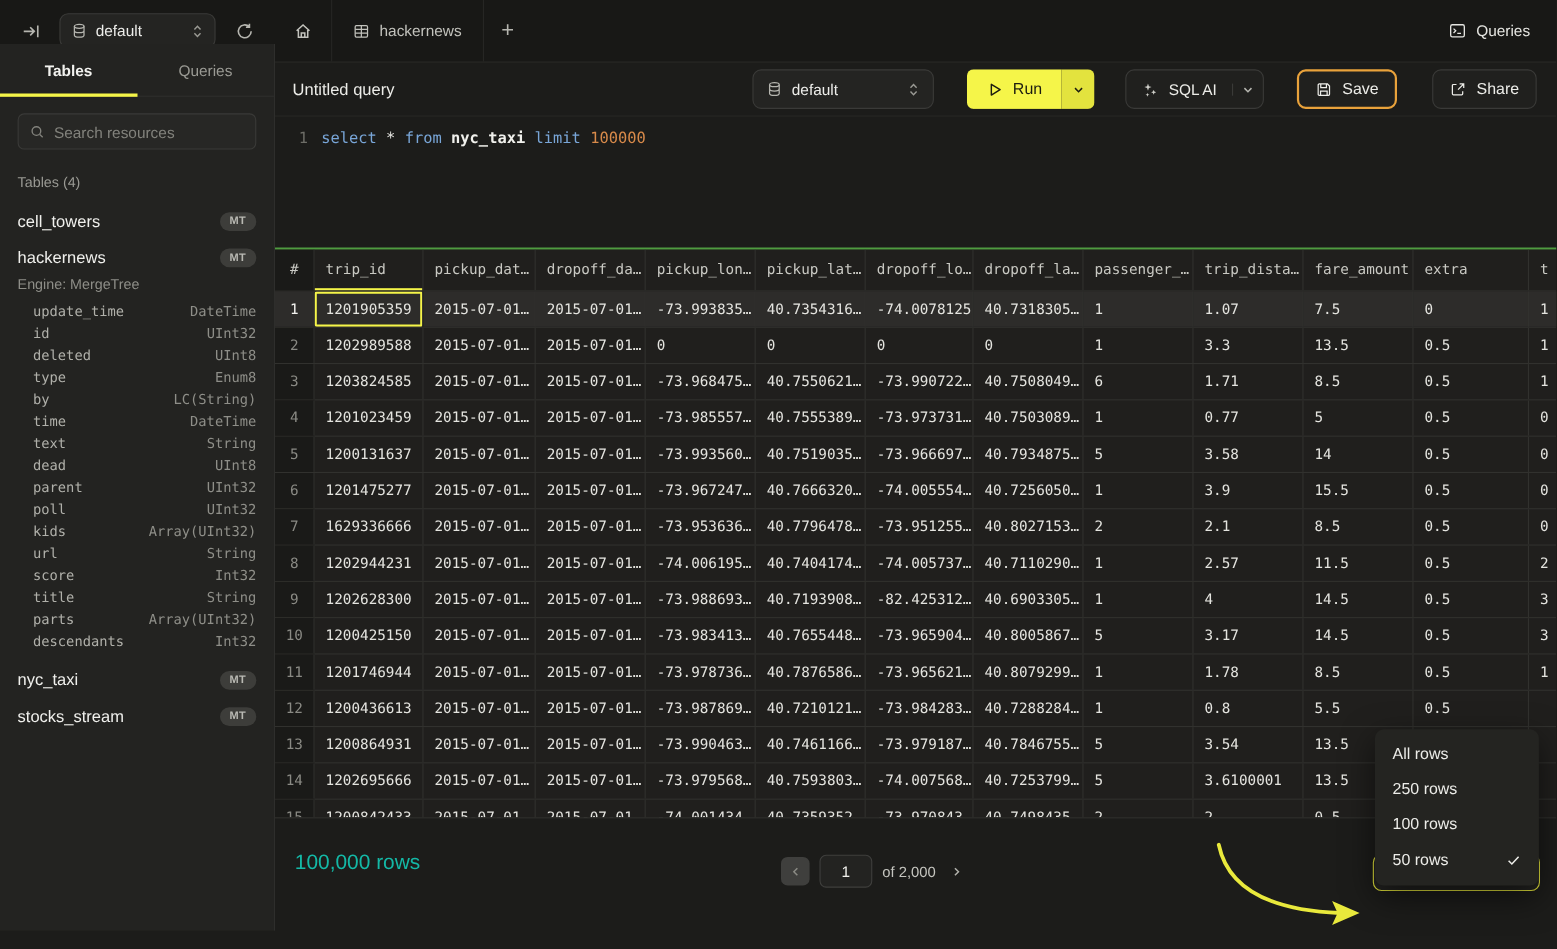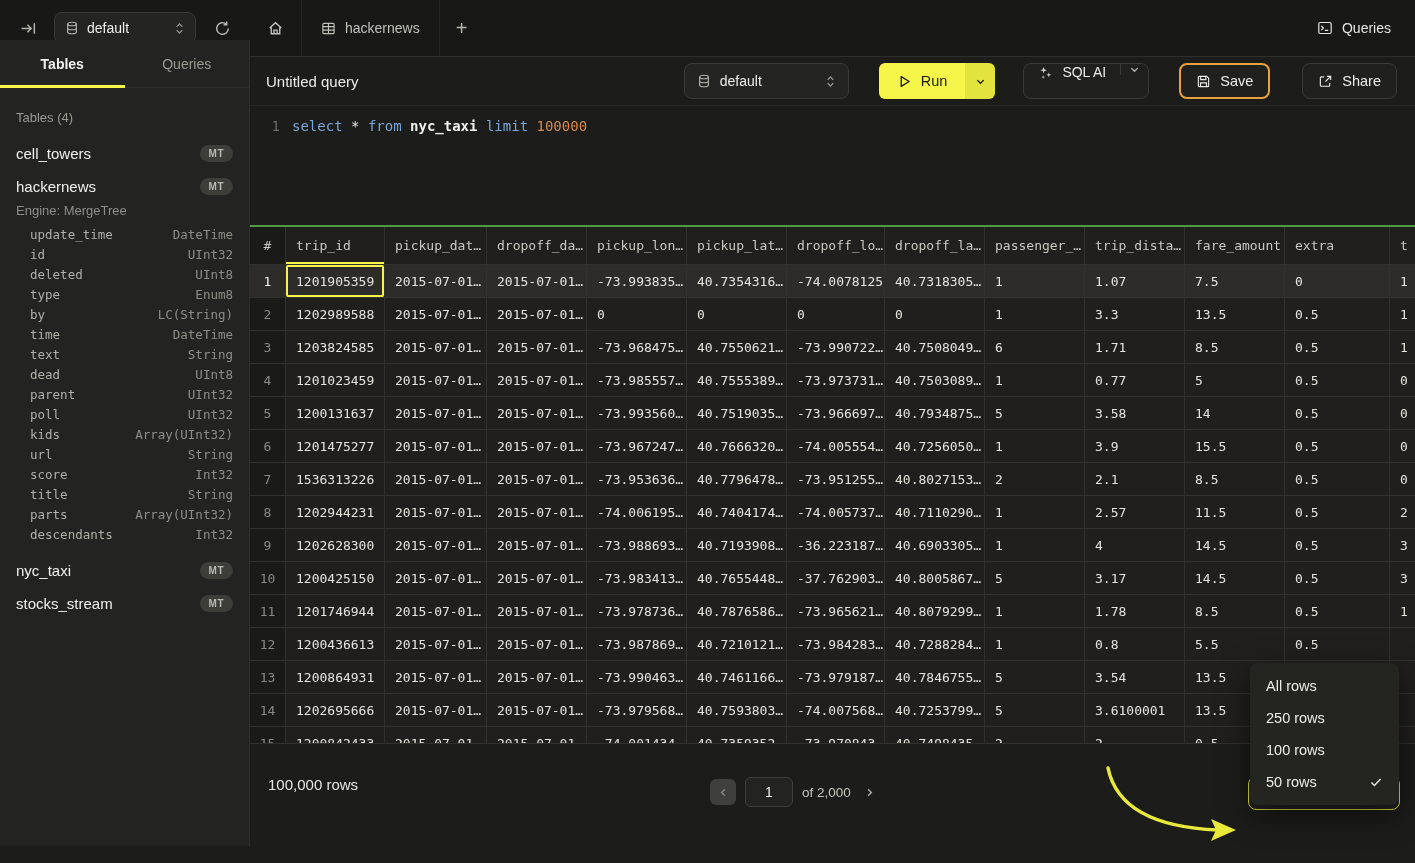--- a/index.html
+++ b/index.html
@@ -69,21 +69,21 @@
   .query-title{font-size:15px;color:#eceme8;color:#ecece8;flex:1}
   .tb-select{display:flex;align-items:center;gap:9px;background:#242422;border:1px solid var(--input-border);
              border-radius:8px;height:36px;width:165px;padding:0 12px;cursor:pointer}
   .tb-select .lbl{flex:1}
   .run-btn{display:flex;align-items:stretch;height:36px;border-radius:6px;overflow:hidden;
            margin-left:10px;cursor:pointer}
   .run-main{display:flex;align-items:center;gap:9px;background:var(--yellow);color:#1c1c10;
             padding:0 18px;font-size:14.5px}
   .run-caret{display:flex;align-items:center;justify-content:center;background:var(--yellow2);
              width:30px;color:#1c1c10}
-  .ai-btn{display:flex;align-items:flex-start;height:36px;background:#20201e;border:1px solid var(--input-border);
+  .ai-btn{display:flex;align-items:center;height:36px;background:#20201e;border:1px solid var(--input-border);
           border-radius:8px;overflow:hidden;margin-left:8px;cursor:pointer}
   .ai-main{display:flex;align-items:center;gap:9px;padding:0 14px;color:#ecece8}
   .ai-caret{display:flex;align-items:center;justify-content:center;width:28px;color:#b5b5af;
             border-left:1px solid var(--input-border)}
   .save-btn{display:flex;align-items:center;gap:9px;height:36px;background:#20201e;
             border:2px solid var(--amber);border-radius:8px;padding:0 15px;color:#ecece8;
             margin-left:10px;font-size:14.5px;cursor:pointer}
   .share-btn{display:flex;align-items:center;gap:9px;height:36px;background:#20201e;
              border:1px solid var(--input-border);border-radius:8px;padding:0 15px;color:#ecece8;
              margin-left:12px;font-size:14.5px;cursor:pointer}
@@ -123,21 +123,21 @@
   .t-cell.gut{justify-content:center;padding:0;background:var(--bg-gutter);color:#8a8a84}
   .t-row.hl .t-cell{background:var(--bg-row-hl)}
   .t-row.hl .t-cell.gut{color:#f2f2ee}
   .t-cell.selected{box-shadow:inset 0 0 0 2px var(--yellow);border-radius:2px}
   .t-cell.col-underline::after{content:"";position:absolute;left:0;right:0;bottom:0;height:2px;
                                background:var(--yellow)}
 
   
   .grid-footer{height:82px;border-top:1px solid var(--border-cell);display:flex;align-items:center;
                padding:0 16px;position:relative}
-  .total-rows{font-size:15px;color:#e5e5e5;margin-left:2px}
+  .total-rows{font-size:19px;color:#14b8a6;margin-left:2px}
   .pager{position:absolute;left:460px;top:33px;display:flex;align-items:center;gap:9px}
   .pg-prev{width:26px;height:26px;background:#3f3f3d;border-radius:6px;display:flex;align-items:center;
            justify-content:center;color:#8a8a84;cursor:pointer}
   .pg-input{width:48px;height:30px;background:#232321;border:1px solid #3f3f3d;border-radius:6px;
             color:#f0f0ec;text-align:center;font-size:14px;font-family:inherit}
   .pg-of{font-size:13.5px;color:#c5c5bf}
   .pg-next{color:#b0b0aa;font-size:15px;padding:0 4px;cursor:pointer}
   .rows-select{position:absolute;right:15px;top:32px;width:152px;height:34px;background:#232321;
                border:1px solid #e5e53c;border-radius:8px;display:flex;align-items:center;
                padding:0 12px;gap:8px;cursor:pointer}
@@ -200,20 +200,27 @@
       </svg>
     <span>Queries</span>
   </div>
 </header>
 
 <aside class="sidebar">
   <div class="side-tabs">
     <div class="side-tab active">Tables</div>
     <div class="side-tab">Queries</div>
     <div class="side-underline"></div>
+  </div>
+  <div class="search-box">
+    <svg class="ic" width="14" height="14" viewBox="0 0 16 16" fill="none" stroke="currentColor" stroke-width="1.4">
+        <circle cx="7" cy="7" r="4.5"></circle>
+        <path d="m10.5 10.5 3 3"></path>
+      </svg>
+    <input placeholder="Search resources" style="">
   </div>
   <div class="side-section">Tables (4)</div>
 
   <div class="side-item" style="margin-top:12px">
     <span class="nm">cell_towers</span>
     <span class="mt-badge">MT</span>
   </div>
   <div class="side-item">
     <span class="nm">hackernews</span>
     <span class="mt-badge">MT</span>
@@ -459,21 +466,21 @@
         <div class="t-cell" style="width: 98px;">-74.005554…</div>
         <div class="t-cell" style="width: 100px;">40.7256050…</div>
         <div class="t-cell" style="width: 100px;">1</div>
         <div class="t-cell" style="width: 100px;">3.9</div>
         <div class="t-cell" style="width: 100px;">15.5</div>
         <div class="t-cell" style="width: 105px;">0.5</div>
         <div class="t-cell" style="width: 26px;">0</div>
       </div>
       <div class="t-row">
         <div class="t-cell gut" style="width: 36px;">7</div>
-        <div class="t-cell" style="width: 99px;">1536313226</div>
+        <div class="t-cell" style="width: 99px;">1629336666</div>
         <div class="t-cell" style="width: 102px;">2015-07-01…</div>
         <div class="t-cell" style="width: 100px;">2015-07-01…</div>
         <div class="t-cell" style="width: 100px;">-73.953636…</div>
         <div class="t-cell" style="width: 100px;">40.7796478…</div>
         <div class="t-cell" style="width: 98px;">-73.951255…</div>
         <div class="t-cell" style="width: 100px;">40.8027153…</div>
         <div class="t-cell" style="width: 100px;">2</div>
         <div class="t-cell" style="width: 100px;">2.1</div>
         <div class="t-cell" style="width: 100px;">8.5</div>
         <div class="t-cell" style="width: 105px;">0.5</div>
@@ -494,36 +501,36 @@
         <div class="t-cell" style="width: 105px;">0.5</div>
         <div class="t-cell" style="width: 26px;">2</div>
       </div>
       <div class="t-row">
         <div class="t-cell gut" style="width: 36px;">9</div>
         <div class="t-cell" style="width: 99px;">1202628300</div>
         <div class="t-cell" style="width: 102px;">2015-07-01…</div>
         <div class="t-cell" style="width: 100px;">2015-07-01…</div>
         <div class="t-cell" style="width: 100px;">-73.988693…</div>
         <div class="t-cell" style="width: 100px;">40.7193908…</div>
-        <div class="t-cell" style="width: 98px;">-36.223187…</div>
+        <div class="t-cell" style="width: 98px;">-82.425312…</div>
         <div class="t-cell" style="width: 100px;">40.6903305…</div>
         <div class="t-cell" style="width: 100px;">1</div>
         <div class="t-cell" style="width: 100px;">4</div>
         <div class="t-cell" style="width: 100px;">14.5</div>
         <div class="t-cell" style="width: 105px;">0.5</div>
         <div class="t-cell" style="width: 26px;">3</div>
       </div>
       <div class="t-row">
         <div class="t-cell gut" style="width: 36px;">10</div>
         <div class="t-cell" style="width: 99px;">1200425150</div>
         <div class="t-cell" style="width: 102px;">2015-07-01…</div>
         <div class="t-cell" style="width: 100px;">2015-07-01…</div>
         <div class="t-cell" style="width: 100px;">-73.983413…</div>
         <div class="t-cell" style="width: 100px;">40.7655448…</div>
-        <div class="t-cell" style="width: 98px;">-37.762903…</div>
+        <div class="t-cell" style="width: 98px;">-73.965904…</div>
         <div class="t-cell" style="width: 100px;">40.8005867…</div>
         <div class="t-cell" style="width: 100px;">5</div>
         <div class="t-cell" style="width: 100px;">3.17</div>
         <div class="t-cell" style="width: 100px;">14.5</div>
         <div class="t-cell" style="width: 105px;">0.5</div>
         <div class="t-cell" style="width: 26px;">3</div>
       </div>
       <div class="t-row">
         <div class="t-cell gut" style="width: 36px;">11</div>
         <div class="t-cell" style="width: 99px;">1201746944</div>

